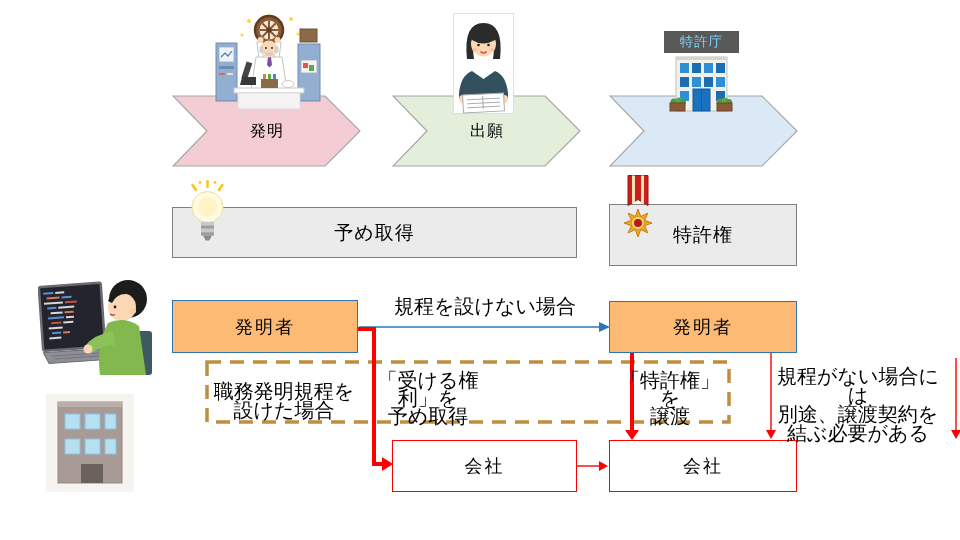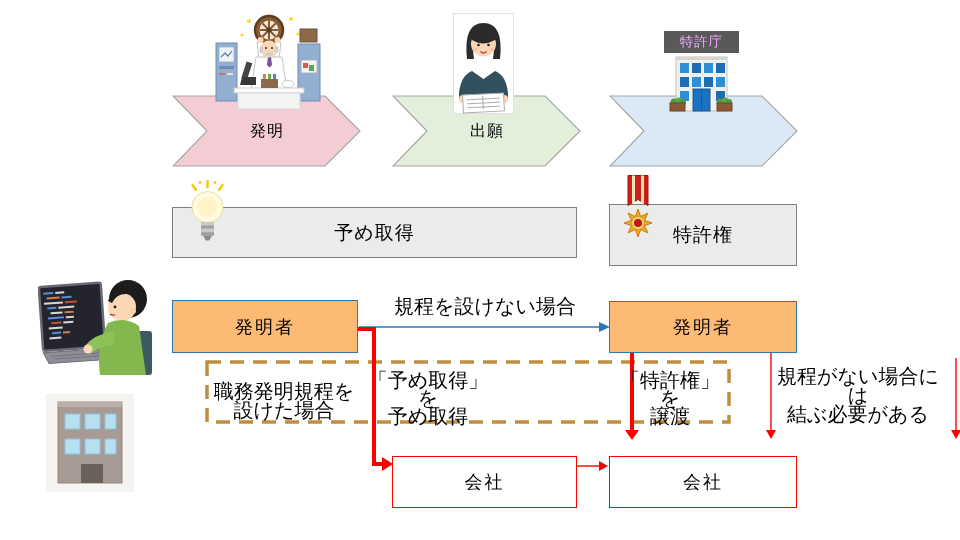--- a/index.html
+++ b/index.html
@@ -15,25 +15,25 @@
   .gray-box{
     position:absolute;background:#ebebeb;border:1.5px solid #7f7f7f;box-sizing:border-box;
     display:flex;align-items:center;justify-content:center;font-size:19px;letter-spacing:1px;
   }
   .inventor-box{
     position:absolute;background:#fdba74;border:1.7px solid #2e75b6;box-sizing:border-box;
     display:flex;align-items:center;justify-content:center;font-size:18px;letter-spacing:2px;
   }
   .company-box{
     position:absolute;background:#fff;border:1.5px solid #ff0000;box-sizing:border-box;
-    display:flex;align-items:center;justify-content:center;font-size:18px;letter-spacing:2px;margin-top:16px;
+    display:flex;align-items:center;justify-content:center;font-size:18px;letter-spacing:2px;
   }
   .ann{position:absolute;text-align:center;font-size:20px;line-height:19px;}
   .office-label{
-    position:absolute;left:664px;top:31px;width:75px;height:22px;background:#595959;color:#f0abfc;
+    position:absolute;left:664px;top:31px;width:75px;height:22px;background:#595959;color:#7dd3fc;
     display:flex;align-items:center;justify-content:center;font-size:13.5px;letter-spacing:1px;
   }
   svg{display:block;}
   .noevt{pointer-events:none;}
 </style>
 </head>
 <body>
 
 <div class="slide">
 
@@ -88,31 +88,32 @@
   </svg>
 
   <div class="ann" style="left:385px;top:297px;width:200px">規程を設けない場合</div>
 
   <div class="ann" style="left:209px;top:382px;width:150px">
     <div>職務発明規程を</div>
     <div>設けた場合</div>
   </div>
 
   <div class="ann" style="left:366px;top:371px;width:124px;line-height:18px">
-    <div>「予め取得」を</div>
+    <div>「受ける権利」を</div>
     <div>予め取得</div>
   </div>
 
   <div class="ann" style="left:617px;top:371px;width:106px;line-height:18px">
     <div>「特許権」を</div>
     <div>譲渡</div>
   </div>
 
   <div class="ann" style="left:770px;top:367px;width:176px">
     <div>規程がない場合には</div>
+    <div>別途、譲渡契約を</div>
     <div>結ぶ必要がある</div>
   </div>
 
   <div class="office-label">特許庁</div>
 
   <svg class="abs" style="left:214px;top:13px" width="110" height="97" viewBox="0 0 110 97">
     <g fill="#ffd83d">
       <path d="M55,0 l1.8,4.2 4.2,1.8 -4.2,1.8 -1.8,4.2 -1.8,-4.2 -4.2,-1.8 4.2,-1.8 Z"></path>
       <circle cx="35" cy="8" r="2"></circle>
         <circle cx="77" cy="6" r="2"></circle>

